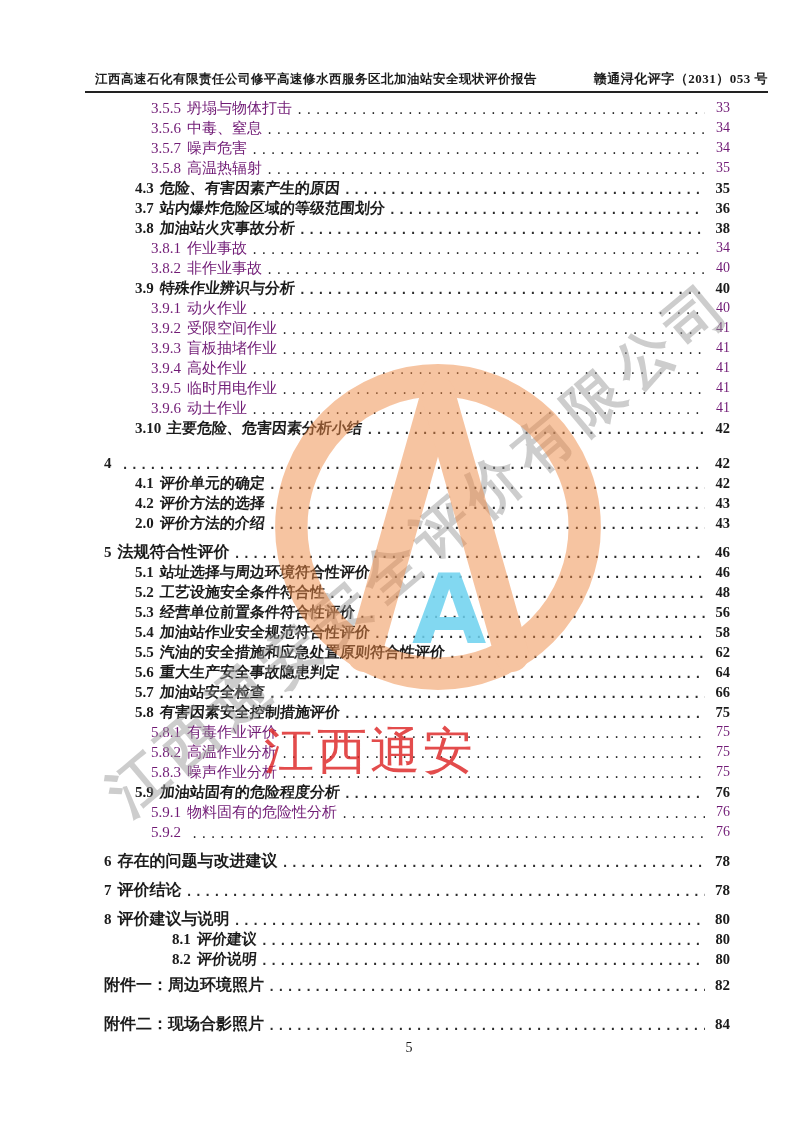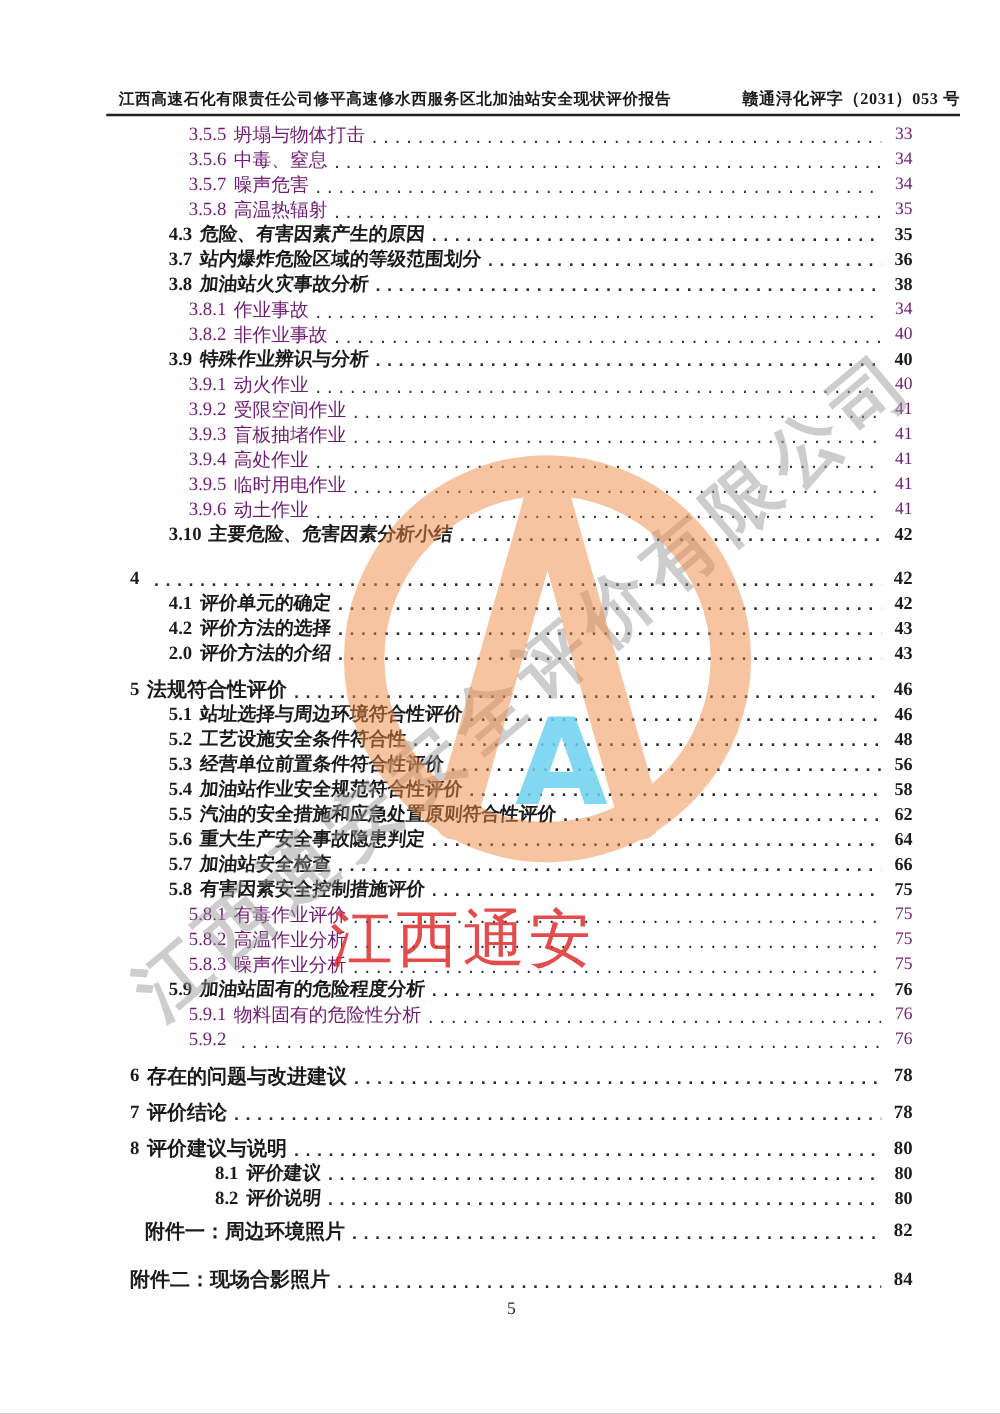--- a/index.html
+++ b/index.html
@@ -314,21 +314,21 @@
       <span class="title">评价建议</span>
       <span class="dots"></span>
       <span class="pg">80</span>
     </div>
       <div class="toc-row lv2x">
       <span class="num">8.2</span>
       <span class="title">评价说明</span>
       <span class="dots"></span>
       <span class="pg">80</span>
     </div>
-      <div class="toc-row lv1" style="margin-top: 6px; margin-left: 12px;">
+      <div class="toc-row lv1" style="margin-top: 6px;">
 
       <span class="title">附件一：周边环境照片</span>
       <span class="dots"></span>
       <span class="pg">82</span>
     </div>
       <div class="toc-row lv1" style="margin-top: 19px;">
 
       <span class="title">附件二：现场合影照片</span>
       <span class="dots"></span>
       <span class="pg">84</span>

